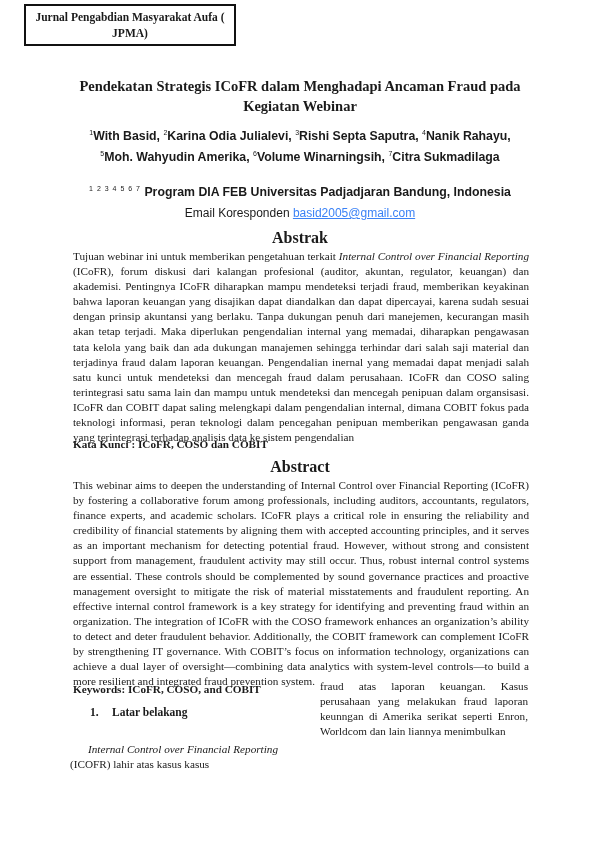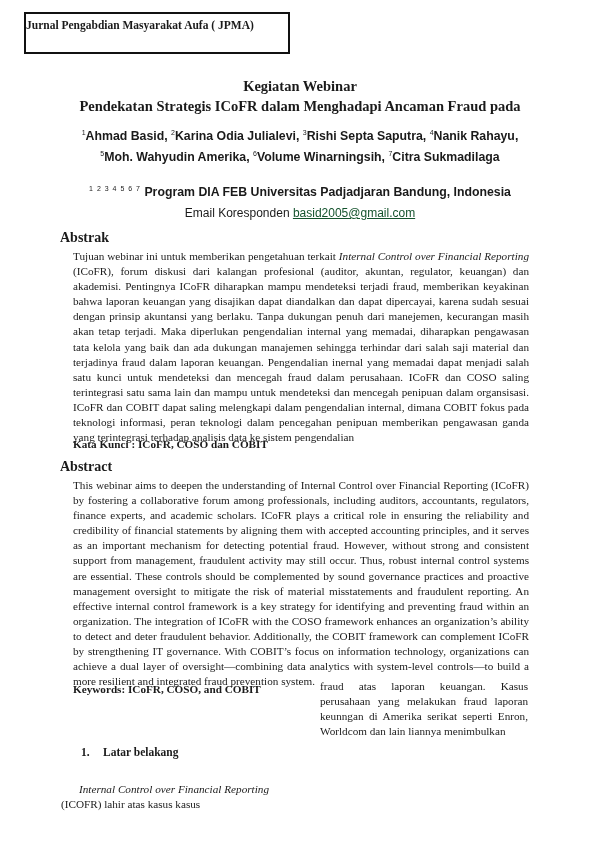--- a/index.html
+++ b/index.html
@@ -1,75 +1,75 @@
 <!DOCTYPE html>
 <html><head>
 <meta charset="utf-8">
 <style>
   html, body { margin: 0; padding: 0; background: #ffffff; }
   body { width: 600px; height: 848px; position: relative; overflow: hidden; color: #1a1a1a; }
   .serif { font-family: "Liberation Serif", "DejaVu Serif", serif; }
   .sans { font-family: "Liberation Sans", "DejaVu Sans", sans-serif; }
 
   .journal-box {
-    position: absolute; left: 24px; top: 12px; width: 266px; height: 42px;
+    position: absolute; left: 24px; top: 4px; width: 212px; height: 42px;
     border: 2px solid #111; box-sizing: border-box;
-    text-align: left; font-weight: bold; font-size: 11.5px; line-height: 16px;
+    text-align: center; font-weight: bold; font-size: 11.5px; line-height: 16px;
     padding-top: 3px;
   }
   .title {
     position: absolute; left: 70px; top: 76px; width: 460px; text-align: center;
     font-weight: bold; font-size: 14.5px; line-height: 20px;
   }
   .authors {
     position: absolute; left: 60px; top: 124px; width: 480px; text-align: center;
     font-weight: bold; font-size: 12.3px; line-height: 18px;
   }
   .authors sup { font-size: 7px; vertical-align: 5px; font-weight: normal; }
   .affil {
     position: absolute; left: 60px; top: 180px; width: 480px; text-align: center;
     font-weight: bold; font-size: 12.3px; line-height: 18px;
   }
   .affil sup { font-size: 7px; vertical-align: 5px; font-weight: normal; letter-spacing: 1px; }
   .email {
     position: absolute; left: 60px; top: 204px; width: 480px; text-align: center;
     font-size: 12px; line-height: 18px;
   }
-  .email a { color: #14532d; text-decoration: underline; }
+  .email a { color: #3b82f6; text-decoration: underline; }
   .heading {
-    position: absolute; left: 60px; width: 480px; 
-    font-weight: bold; font-size: 14px; line-height: 16px;
+    position: absolute; left: 60px; width: 480px; text-align: center;
+    font-weight: bold; font-size: 16px; line-height: 16px;
   }
   .para {
     position: absolute; left: 73px; width: 456px; text-align: justify;
     font-size: 11.2px; line-height: 15.1px;
   }
   .kw { position: absolute; left: 73px; font-size: 11.2px; line-height: 15px; font-weight: bold; }
-  .col-left { position: absolute; left: 61px; width: 208px; font-size: 11.2px; line-height: 15.1px; margin-top: 40px; }
+  .col-left { position: absolute; left: 70px; width: 208px; font-size: 11.2px; line-height: 15.1px; }
   .col-right { position: absolute; left: 320px; width: 208px; font-size: 11.2px; line-height: 15.1px; text-align: justify; }
   .sec-title { font-weight: bold; font-size: 11.5px; }
   .sec-num { display: inline-block; width: 22px; padding-left: 20px; }
   .indent-para { text-align: justify; text-align-last: left; }
   i { }
 </style>
 </head>
 <body>
 
 <div class="journal-box serif">
   <div>Jurnal Pengabdian Masyarakat Aufa ( JPMA)</div>
 </div>
 
 <div class="title serif">
+  <div>Pendekatan Strategis ICoFR dalam Menghadapi Ancaman Fraud pada</div>
   <div>Kegiatan Webinar</div>
-  <div>Pendekatan Strategis ICoFR dalam Menghadapi Ancaman Fraud pada</div>
 </div>
 
 <div class="authors sans">
   <div>
-    <span><sup>1</sup><span>Ahmad Basid,</span></span>
+    <span><sup>1</sup><span>With Basid,</span></span>
     <span><sup>2</sup><span>Karina Odia Julialevi,</span></span>
     <span><sup>3</sup><span>Rishi Septa Saputra,</span></span>
     <span><sup>4</sup><span>Nanik Rahayu,</span></span>
   </div>
   <div>
     <span><sup>5</sup><span>Moh. Wahyudin Amerika,</span></span>
     <span><sup>6</sup><span>Volume Winarningsih,</span></span>
     <span><sup>7</sup><span>Citra Sukmadilaga</span></span>
   </div>
 </div>

